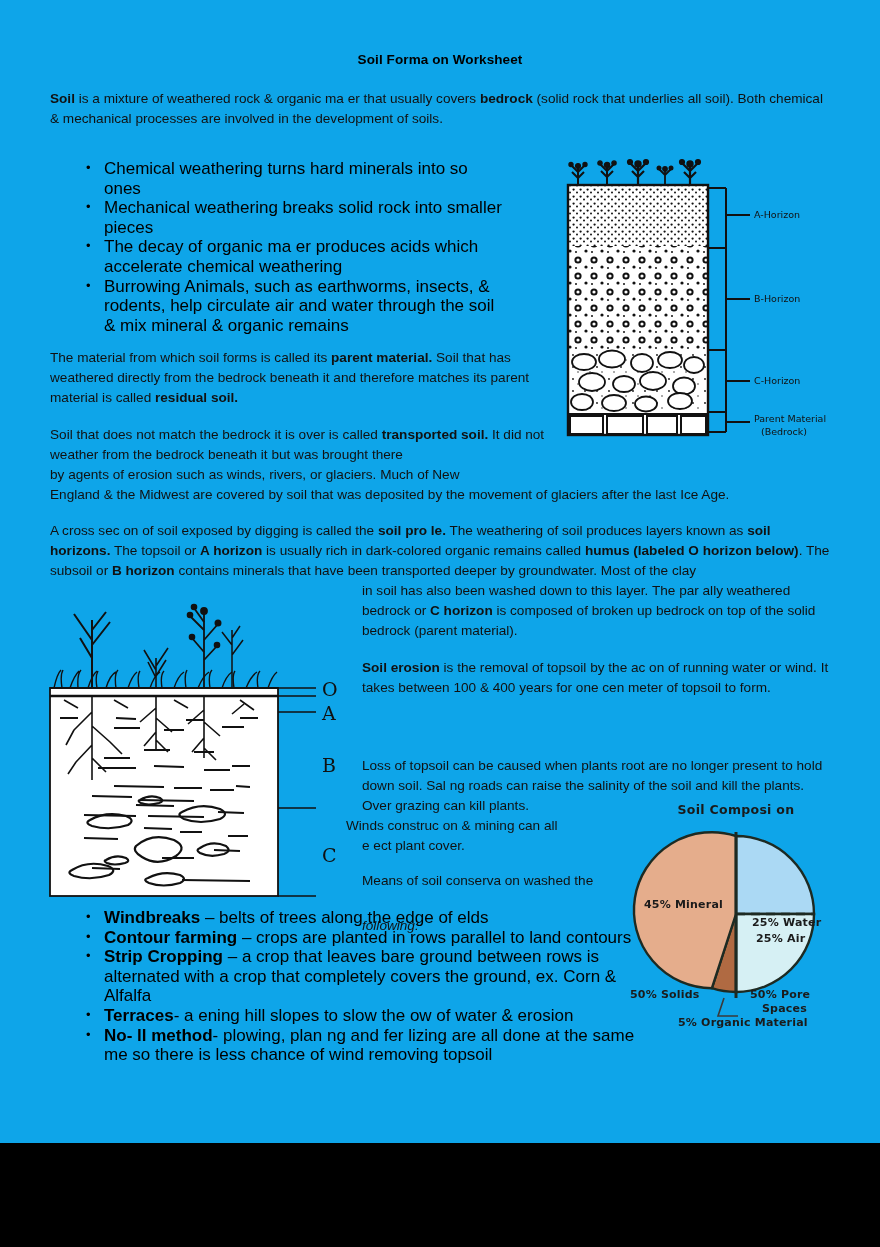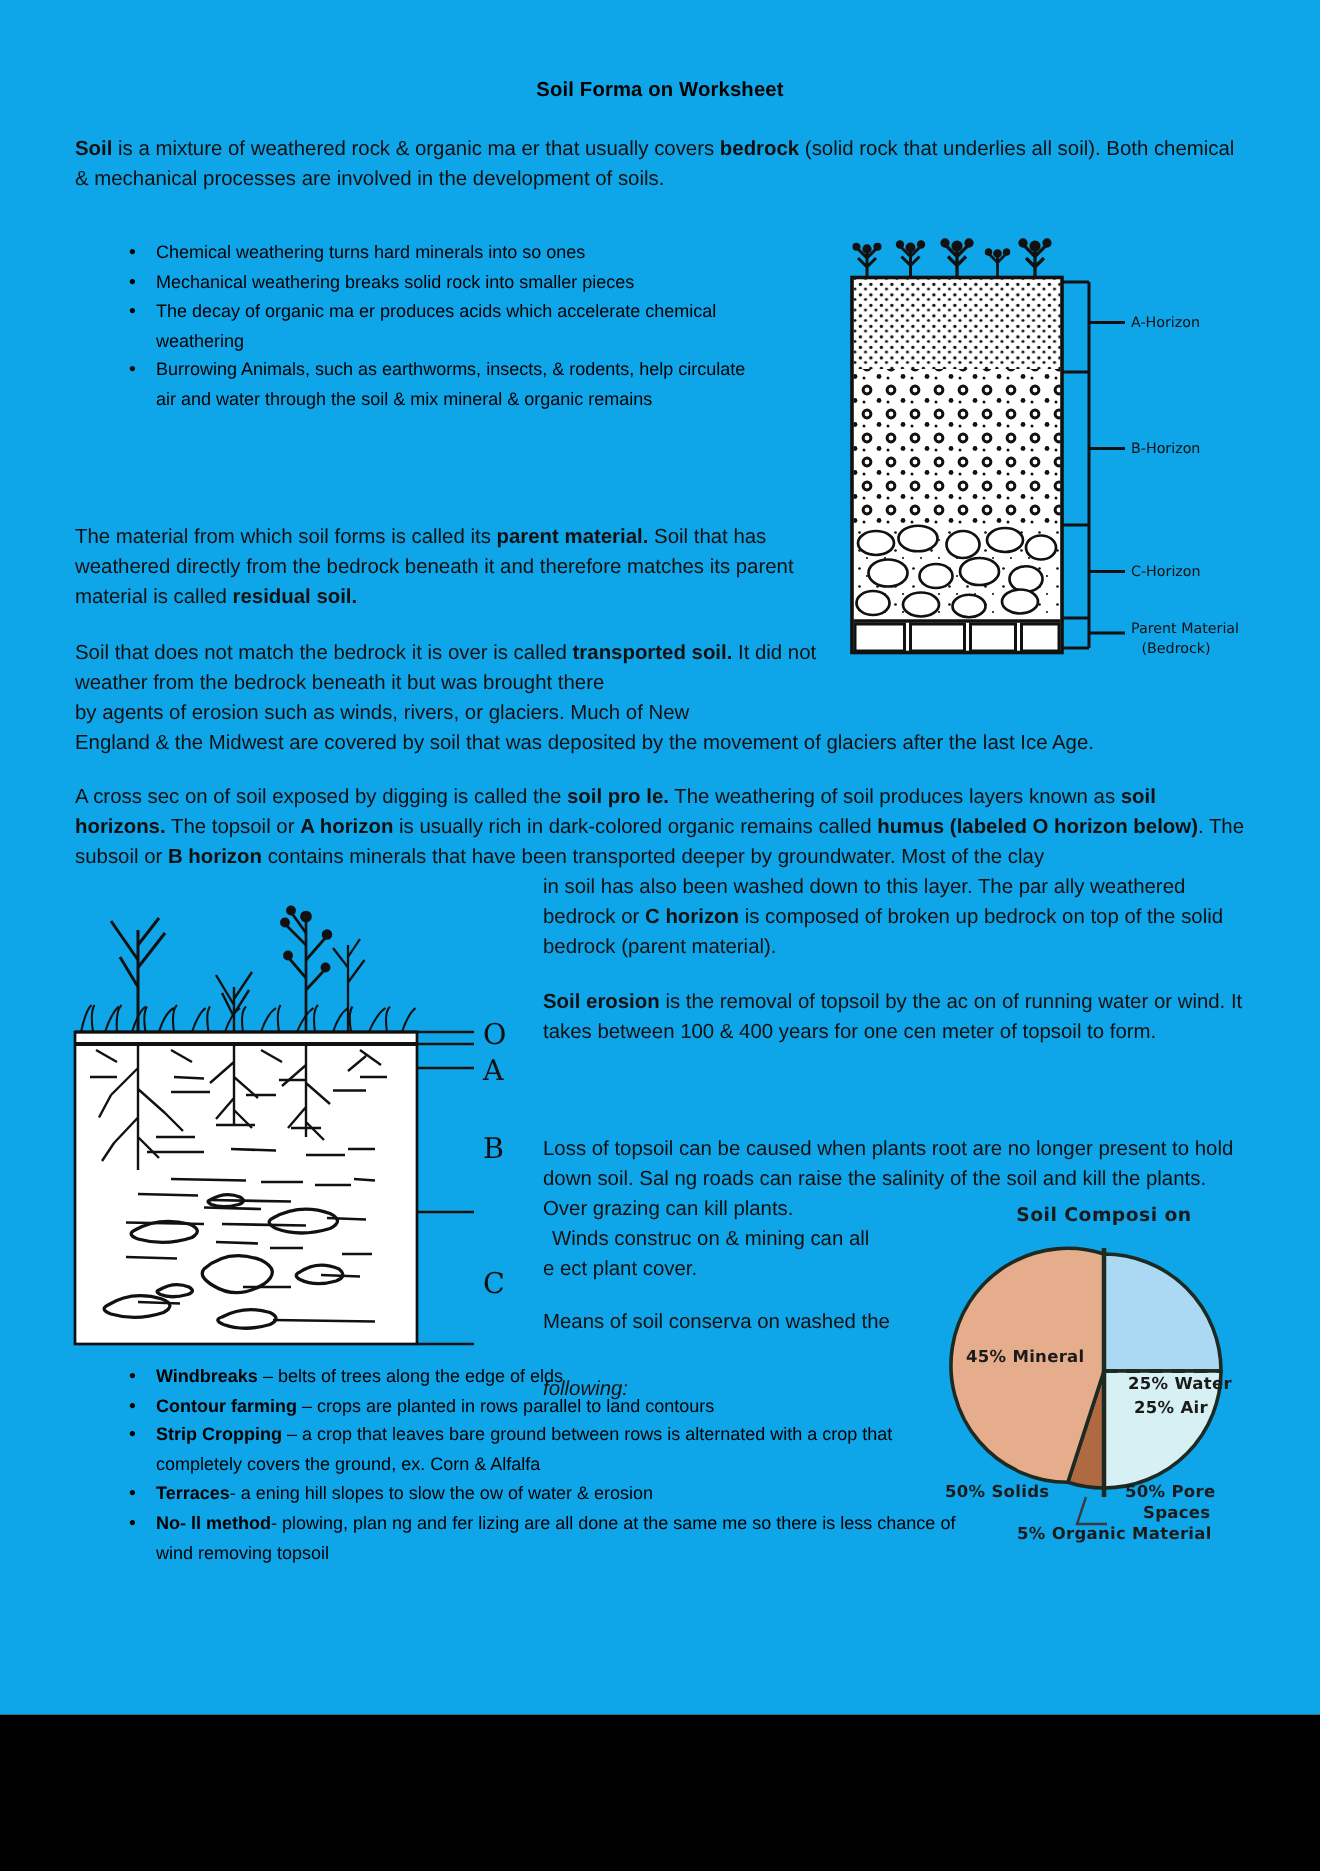--- a/index.html
+++ b/index.html
@@ -19,21 +19,21 @@
   .doc-title{
     position:absolute;left:0;top:52px;width:880px;text-align:center;
     font-size:13.5px;font-weight:bold;letter-spacing:.1px;
   }
   .para{
     position:absolute;font-size:13.6px;line-height:20px;color:#111;
   }
   .para b{font-weight:bold;}
   .bullets{
     position:absolute;margin:0;padding:0;list-style:none;
-    font-size:12px;line-height:19.6px;
+    font-size:17px;line-height:19.6px;
   }
   .bullets li{
     position:relative;padding-left:26px;margin-bottom:0px;
   }
   .bullets li::before{
     content:"\2022";position:absolute;left:8px;top:-1px;font-size:13px;
   }
   .bullets.tight li{margin-bottom:0;}
   .bullets li b{font-weight:bold;}
 
@@ -88,21 +88,21 @@
 
   <div class="para" style="left:362px;top:581px;width:472px;">
     <span>in soil has also been washed down to this layer. The par ally weathered bedrock or </span><b>C horizon</b><span> is composed of broken up bedrock on top of the solid bedrock (parent material).</span>
   </div>
 
   <div class="para" style="left:362px;top:658px;width:472px;">
     <b>Soil erosion</b><span> is the removal of topsoil by the ac on of running water or wind. It takes between 100 &amp; 400 years for one cen meter of topsoil to form.</span>
   </div>
 
   <div class="para" style="left:362px;top:756px;width:472px;">Loss of topsoil can be caused when plants root are no longer present to hold down soil. Sal ng roads can raise the salinity of the soil and kill the plants. Over grazing can kill plants.</div>
-  <div class="para" style="left:368px;top:816px;width:300px;">Winds construc on &amp; mining can all</div>
+  <div class="para" style="left:346px;top:816px;width:300px;">Winds construc on &amp; mining can all</div>
   <div class="para" style="left:362px;top:836px;width:300px;">e ect plant cover.</div>
 
   <div class="para" style="left:362px;top:871px;width:300px;">Means of soil conserva on washed the</div>
   <div class="para" style="left:362px;top:916px;width:300px;font-style:italic;">following:</div>
 
   <ul class="bullets tight" style="left:78px;top:908px;width:560px;">
     <li><b>Windbreaks</b><span> – belts of trees along the edge of  elds</span></li>
     <li><b>Contour farming</b><span> – crops are planted in rows parallel to land contours</span></li>
     <li><b>Strip Cropping</b><span> – a crop that leaves bare ground between rows is alternated with a crop that completely covers the ground, ex. Corn &amp; Alfalfa</span></li>
     <li><b>Terraces</b><span>-  a ening hill slopes to slow the  ow of water &amp; erosion</span></li>

